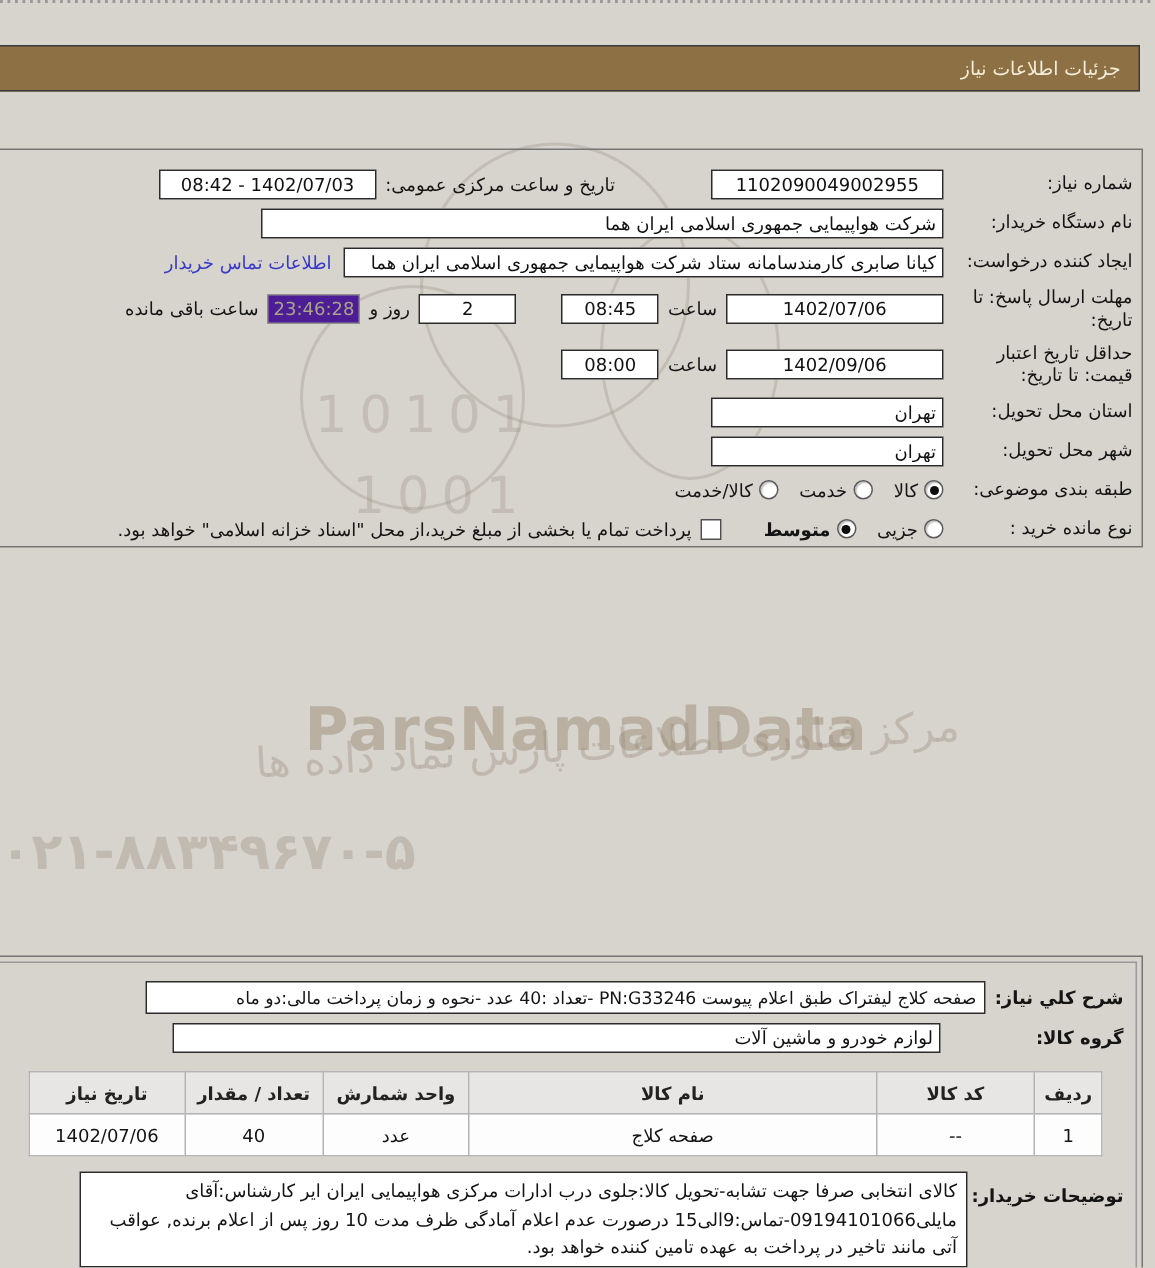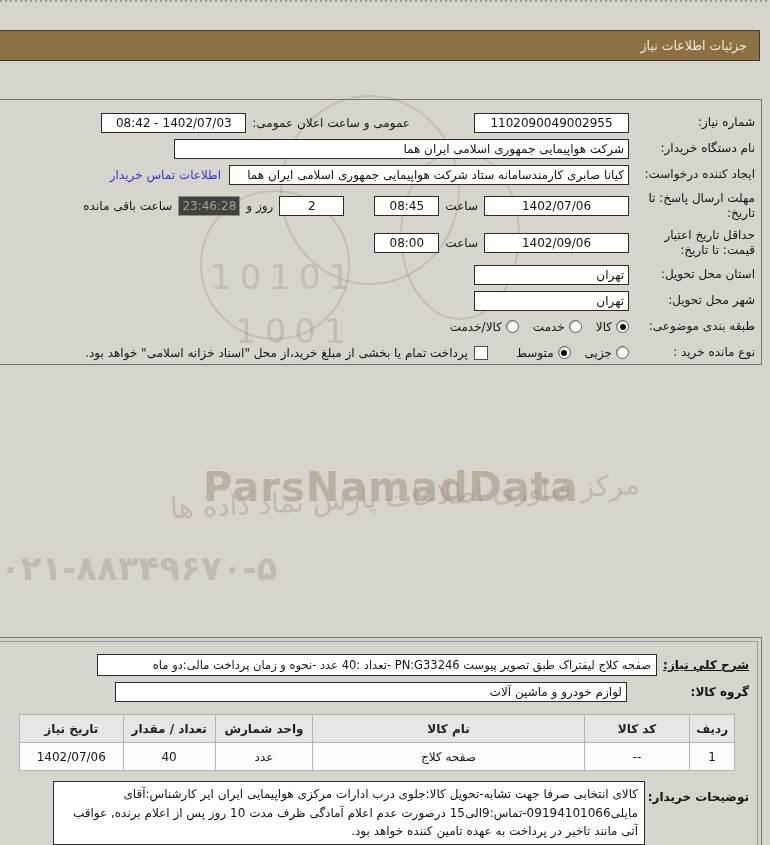--- a/index.html
+++ b/index.html
@@ -36,21 +36,21 @@
     direction:rtl; padding:0 4px;
   }
   .c { text-align:center; }
   .r { text-align:right; }
   .w155{width:155px}.w145{width:145px}.w455{width:455px}.w400{width:400px}.w65{width:65px}
   .sp60{width:58px;flex:none}.sp28{width:30px;flex:none}
   .mini-lbl { margin:0 6px; flex:none; }
   .link { color:#3737c8; margin-right:8px; cursor:pointer; }
   .count {
     width:62px; height:20px; flex:none; text-align:center; line-height:18px;
-    background:#404040; border:1px solid #8f8f8f; color:#a9a38a; direction:ltr;
+    background:#4c1d95; border:1px solid #8f8f8f; color:#a9a38a; direction:ltr;
   }
   .radio {
     width:13px; height:13px; flex:none; border-radius:50%;
     background:#fff; border:1px solid #5a5a5a;
     box-shadow: inset 1px 1px 1px rgba(0,0,0,.25);
     display:flex; align-items:center; justify-content:center;
     margin-left:4px;
   }
   .radio.on::after { content:""; width:6px; height:6px; border-radius:50%; background:#0d0d0d; }
   .opt { margin-left:14px; }
@@ -116,21 +116,21 @@
 <div class="dotted-top"></div>
 
 <div class="titlebar z">جزئیات اطلاعات نیاز</div>
 
 <div class="box1 z">
 
   <div class="row">
     <span class="lbl">شماره نیاز:</span>
     <input class="inp c w155" readonly="" value="1102090049002955" style="">
     <span class="sp60"></span>
-    <span class="mini-lbl">عمومی و ساعت اعلان عمومی:</span>
+    <span class="mini-lbl">تاریخ و ساعت مرکزی عمومی:</span>
     <input class="inp c w145" readonly="" value="1402/07/03 - 08:42" style="">
   </div>
 
   <div class="row">
     <span class="lbl">نام دستگاه خریدار:</span>
     <input class="inp r w455" readonly="" value="شرکت هواپیمایی جمهوری اسلامی ایران هما" style="">
   </div>
 
   <div class="row">
     <span class="lbl">ایجاد کننده درخواست:</span>
@@ -175,32 +175,32 @@
     <span class="opt">خدمت</span>
     <span class="radio"></span>
     <span class="opt">کالا/خدمت</span>
   </div>
 
   <div class="row">
     <span class="lbl">نوع مانده خرید :</span>
     <span class="radio"></span>
     <span class="opt">جزیی</span>
     <span class="radio on"></span>
-    <span class="opt" style="margin-left:28px;">متوسط</span>
+    <span class="opt" style="margin-left:28px;font-weight:bold;">متوسط</span>
     <span class="cbox"></span>
     <span>پرداخت تمام یا بخشی از مبلغ خرید،از محل "اسناد خزانه اسلامی" خواهد بود.</span>
   </div>
 </div>
 
 <div class="box2 z">
   <div class="box2-inner">
 
     <div class="row">
-      <span class="b" style="width:92px;flex:none;text-decoration:underline;">شرح کلي نیاز:</span>
-      <div class="summary-box">صفحه کلاج لیفتراک طبق تصویر پیوست PN:G33246 -تعداد :40 عدد -نحوه و زمان پرداخت مالی:دو ماه</div>
+      <span class="b" style="width:92px;flex:none;">شرح کلي نیاز:</span>
+      <div class="summary-box">صفحه کلاج لیفتراک طبق اعلام پیوست PN:G33246 -تعداد :40 عدد -نحوه و زمان پرداخت مالی:دو ماه</div>
     </div>
 
 
     <div class="row">
       <span class="b" style="width:122px;flex:none;">گروه کالا:</span>
       <input class="inp r" style="width: 512px;" readonly="" value="لوازم خودرو و ماشین آلات">
     </div>
 
     <table class="goods">
       <thead>

